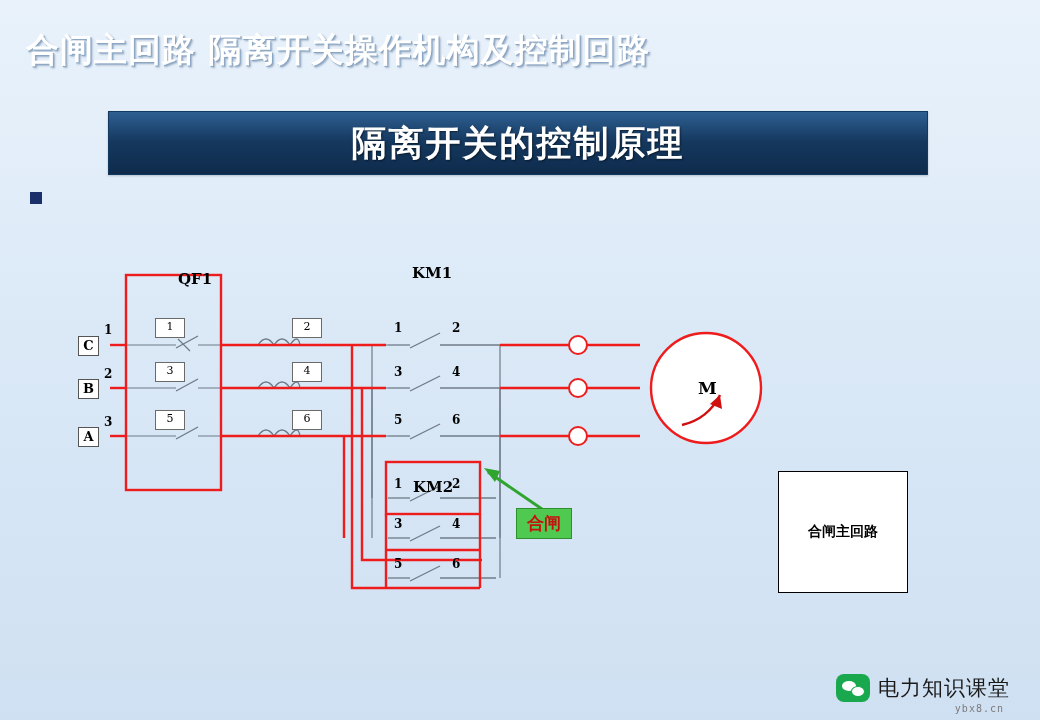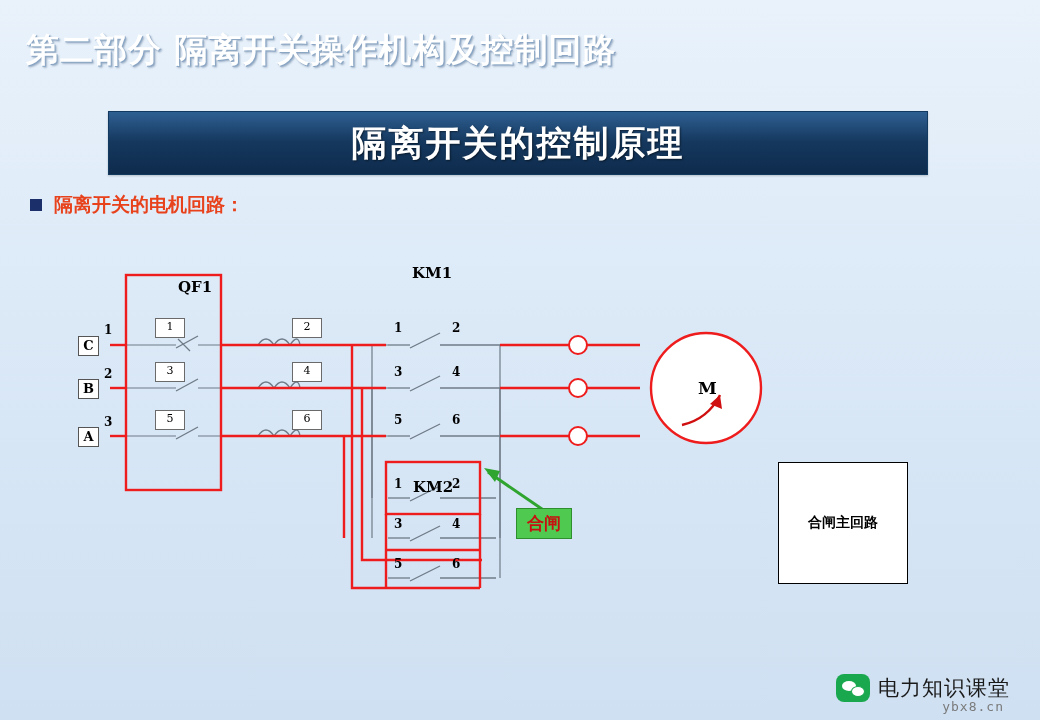--- a/index.html
+++ b/index.html
@@ -193,39 +193,38 @@
     font-family: "DejaVu Serif", "Liberation Serif", serif;
     font-size: 21px;
     color: #1a1a1a;
     letter-spacing: 1px;
   }
   .watermark {
     position: absolute;
     right: 36px;
     bottom: 6px;
     font-family: "DejaVu Sans Mono", "Liberation Mono", monospace;
-    font-size: 13px;
+    font-size: 10px;
     color: #7a7a7a;
     letter-spacing: 1px;
   }
 </style>
 </head>
 <body>
 
 <div id="slide">
 
-  <div class="slide-title">第二部分 隔离开关操作机构及控制回路</div>
+  <div class="slide-title">合闸主回路 隔离开关操作机构及控制回路</div>
 
   <div class="banner">
     <div class="banner-text">隔离开关的控制原理</div>
   </div>
 
   <div class="bullet-row">
     <div class="bullet-square"></div>
-    <div class="bullet-text">隔离开关的电机回路：</div>
   </div>
 
   <div class="diagram">
     <svg width="1040" height="400" viewBox="0 0 1040 400">
 
       <g stroke="#6f7b87" stroke-width="1.2" fill="none">
 
         <line x1="112" y1="105" x2="176" y2="105"></line>
         <line x1="198" y1="105" x2="258" y2="105"></line>
         <line x1="300" y1="105" x2="388" y2="105"></line>
@@ -327,21 +326,21 @@
     </svg>
 
     <div class="phase-label" style="left:78px; top:96px;">C</div>
     <div class="phase-label" style="left:78px; top:139px;">B</div>
     <div class="phase-label" style="left:78px; top:187px;">A</div>
 
     <div class="dlabel" style="left:104px; top:84px;">1</div>
     <div class="dlabel" style="left:104px; top:128px;">2</div>
     <div class="dlabel" style="left:104px; top:176px;">3</div>
 
-    <div class="dev-label" style="left:178px; top:38px;text-align:right;">QF1</div>
+    <div class="dev-label" style="left:178px; top:30px;text-align:right;">QF1</div>
 
     <div class="box-label" style="left:155px; top:78px;">1</div>
     <div class="box-label" style="left:292px; top:78px;">2</div>
     <div class="box-label" style="left:155px; top:122px;">3</div>
     <div class="box-label" style="left:292px; top:122px;">4</div>
     <div class="box-label" style="left:155px; top:170px;">5</div>
     <div class="box-label" style="left:292px; top:170px;">6</div>
 
     <div class="dev-label" style="left:412px; top:24px;">KM1</div>
 
@@ -358,21 +357,21 @@
     <div class="dlabel" style="left:452px; top:238px;">2</div>
     <div class="dlabel" style="left:394px; top:278px;">3</div>
     <div class="dlabel" style="left:452px; top:278px;">4</div>
     <div class="dlabel" style="left:394px; top:318px;">5</div>
     <div class="dlabel" style="left:452px; top:318px;">6</div>
 
     <div class="motor-label" style="left:698px; top:138px;">M</div>
 
     <div class="callout" style="left:516px; top:268px;">合闸</div>
 
-    <div class="legend-box" style="left:778px; top:222px; width:128px; height:120px;justify-content:center;">
+    <div class="legend-box" style="left:778px; top:231px; width:128px; height:120px;justify-content:center;">
       <span>合闸主回路</span>
     </div>
   </div>
 
   <div class="footer">
     <div class="wechat-icon"></div>
     <div class="footer-text">电力知识课堂</div>
   </div>
   <div class="watermark">ybx8.cn</div>
 

